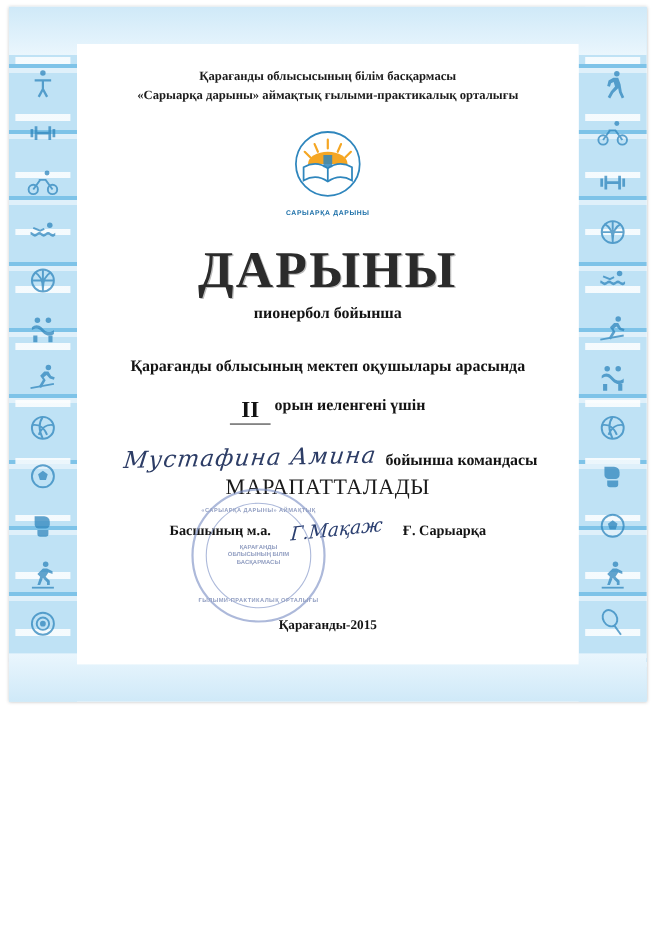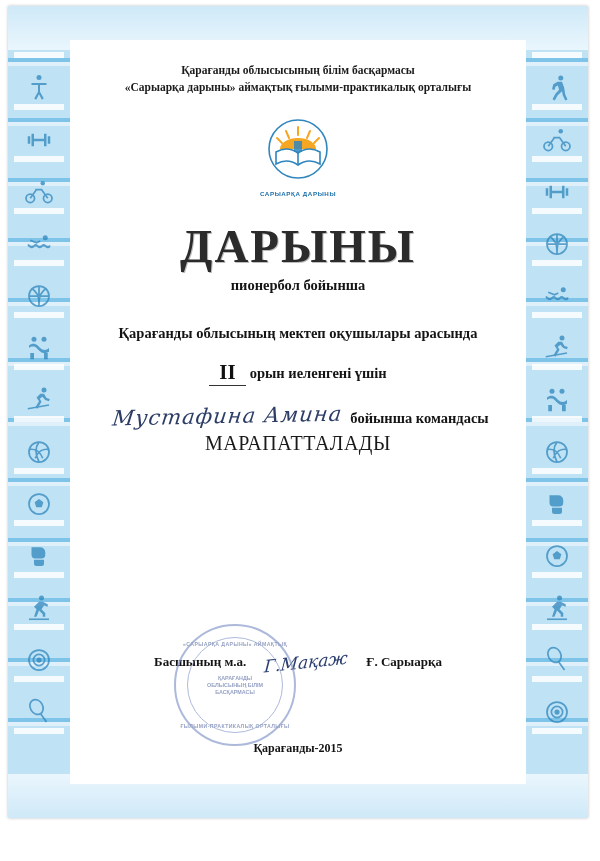--- a/index.html
+++ b/index.html
@@ -21,21 +21,21 @@
     height: 861px;
     background: #ffffff;
     overflow: hidden;
   }
 
   .cert {
     position: absolute;
     left: 8px;
     top: 6px;
     width: 580px;
-    height: 812px;
+    height: 632px;
     background: #ffffff;
     box-shadow: 0 0 3px rgba(0,0,0,0.25);
     overflow: hidden;
   }
 
   
   .border-band {
     position: absolute;
     top: 0;
     bottom: 0;
@@ -154,21 +154,21 @@
     font-weight: bold;
     font-size: 14.5px;
     color: #141414;
     line-height: 1.5;
     padding: 0 4px;
   }
 
   .place-line {
     margin-top: 16px;
     display: flex;
-    align-items: center;
+    align-items: flex-start;
     justify-content: center;
     gap: 4px;
   }
   .place-value {
     font-family: "Liberation Serif", serif;
     font-weight: bold;
     font-size: 21px;
     color: #111;
     border-bottom: 1.5px solid #333;
     padding: 0 10px 1px 10px;

